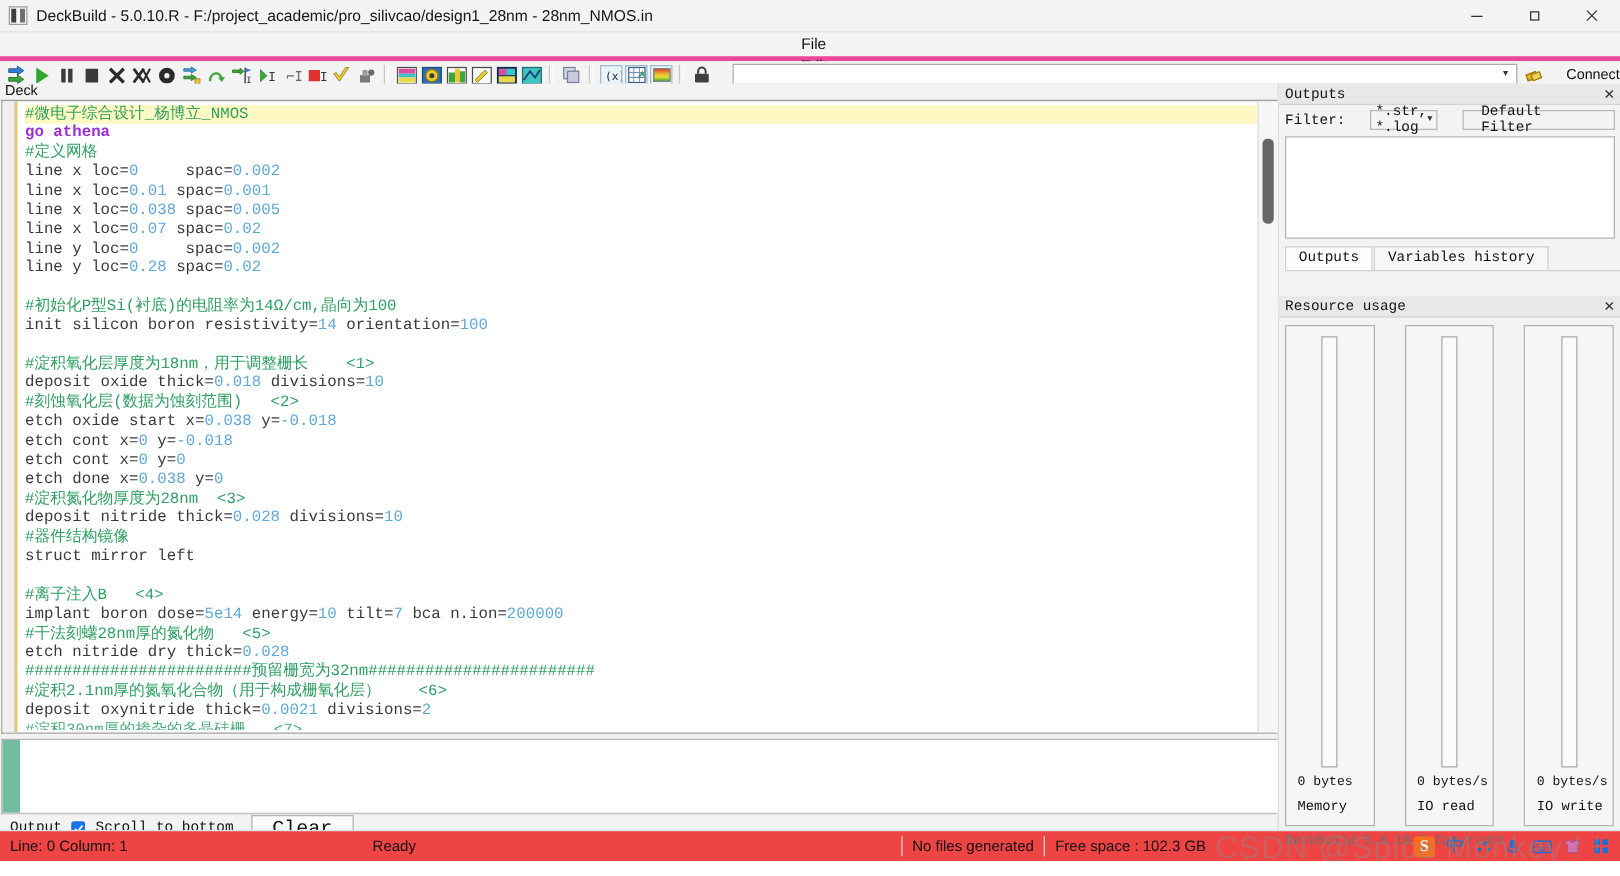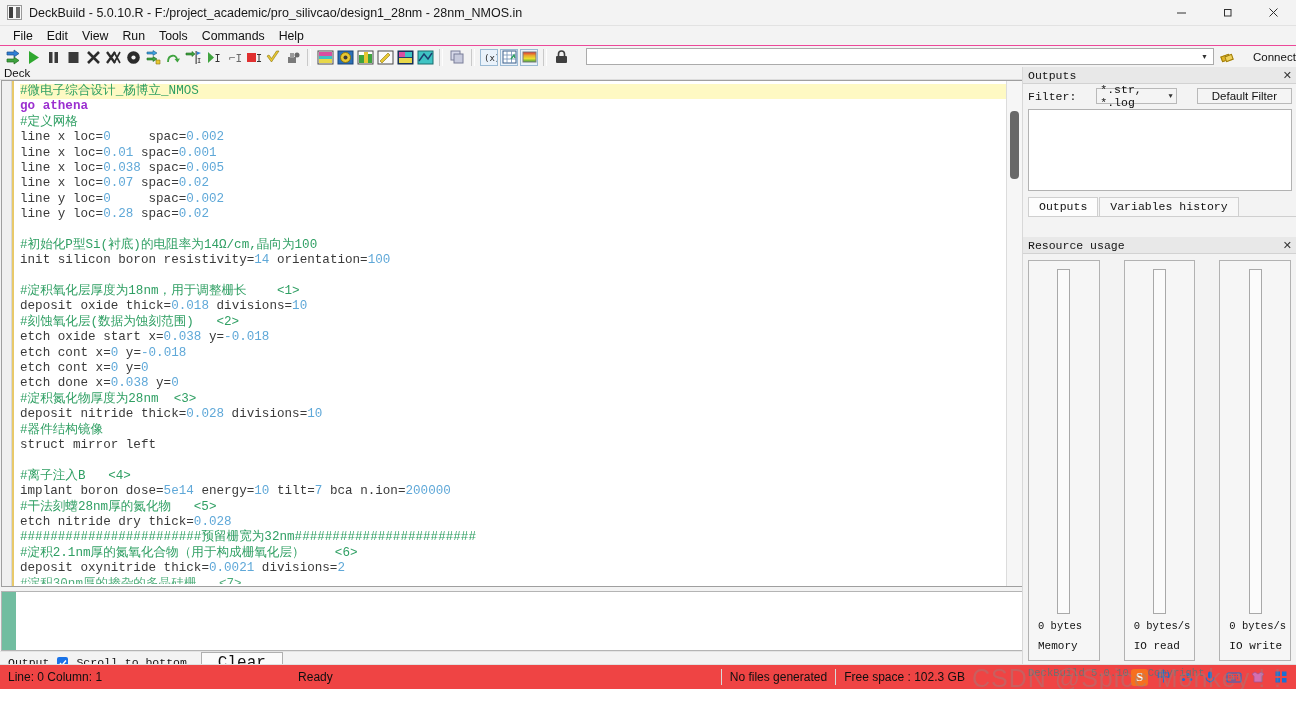--- a/index.html
+++ b/index.html
@@ -72,21 +72,22 @@
   }
   .wincontrols .wbtn svg { display: block; }
 
   
   #menubar {
     height: 19px;
     background: #f3f3f3;
     display: flex;
     align-items: center;
     padding-left: 6px;
-    border-bottom: 1px solid #ec4899;
+    border-bottom: 4px solid #ec4899;
+    flex-direction: column;
   }
   #menubar .mitem {
     padding: 2px 7px;
     font-size: 12.3px;
     color: #101010;
     white-space: nowrap;
   }
 
   
   #toolbar {
@@ -371,21 +372,21 @@
   }
   #filter-combo .arrow { font-size: 7px; color: #333; }
   #default-filter-btn {
     border: 1px solid #b9b9b9;
     background: #f4f4f4;
     padding: 0 14px;
     height: 16px;
     display: flex;
     align-items: center;
     font-size: 11.5px;
-    font-family: Liberation Sans, sans-serif;
+    font-family: Liberation Mono, monospace;
     box-sizing: border-box;
   }
   #outputs-list {
     margin: 2px 4px 0 5px;
     height: 80px;
     background: #fff;
     border: 1px solid #b2b2b2;
   }
   #outputs-tabs {
     display: flex;

